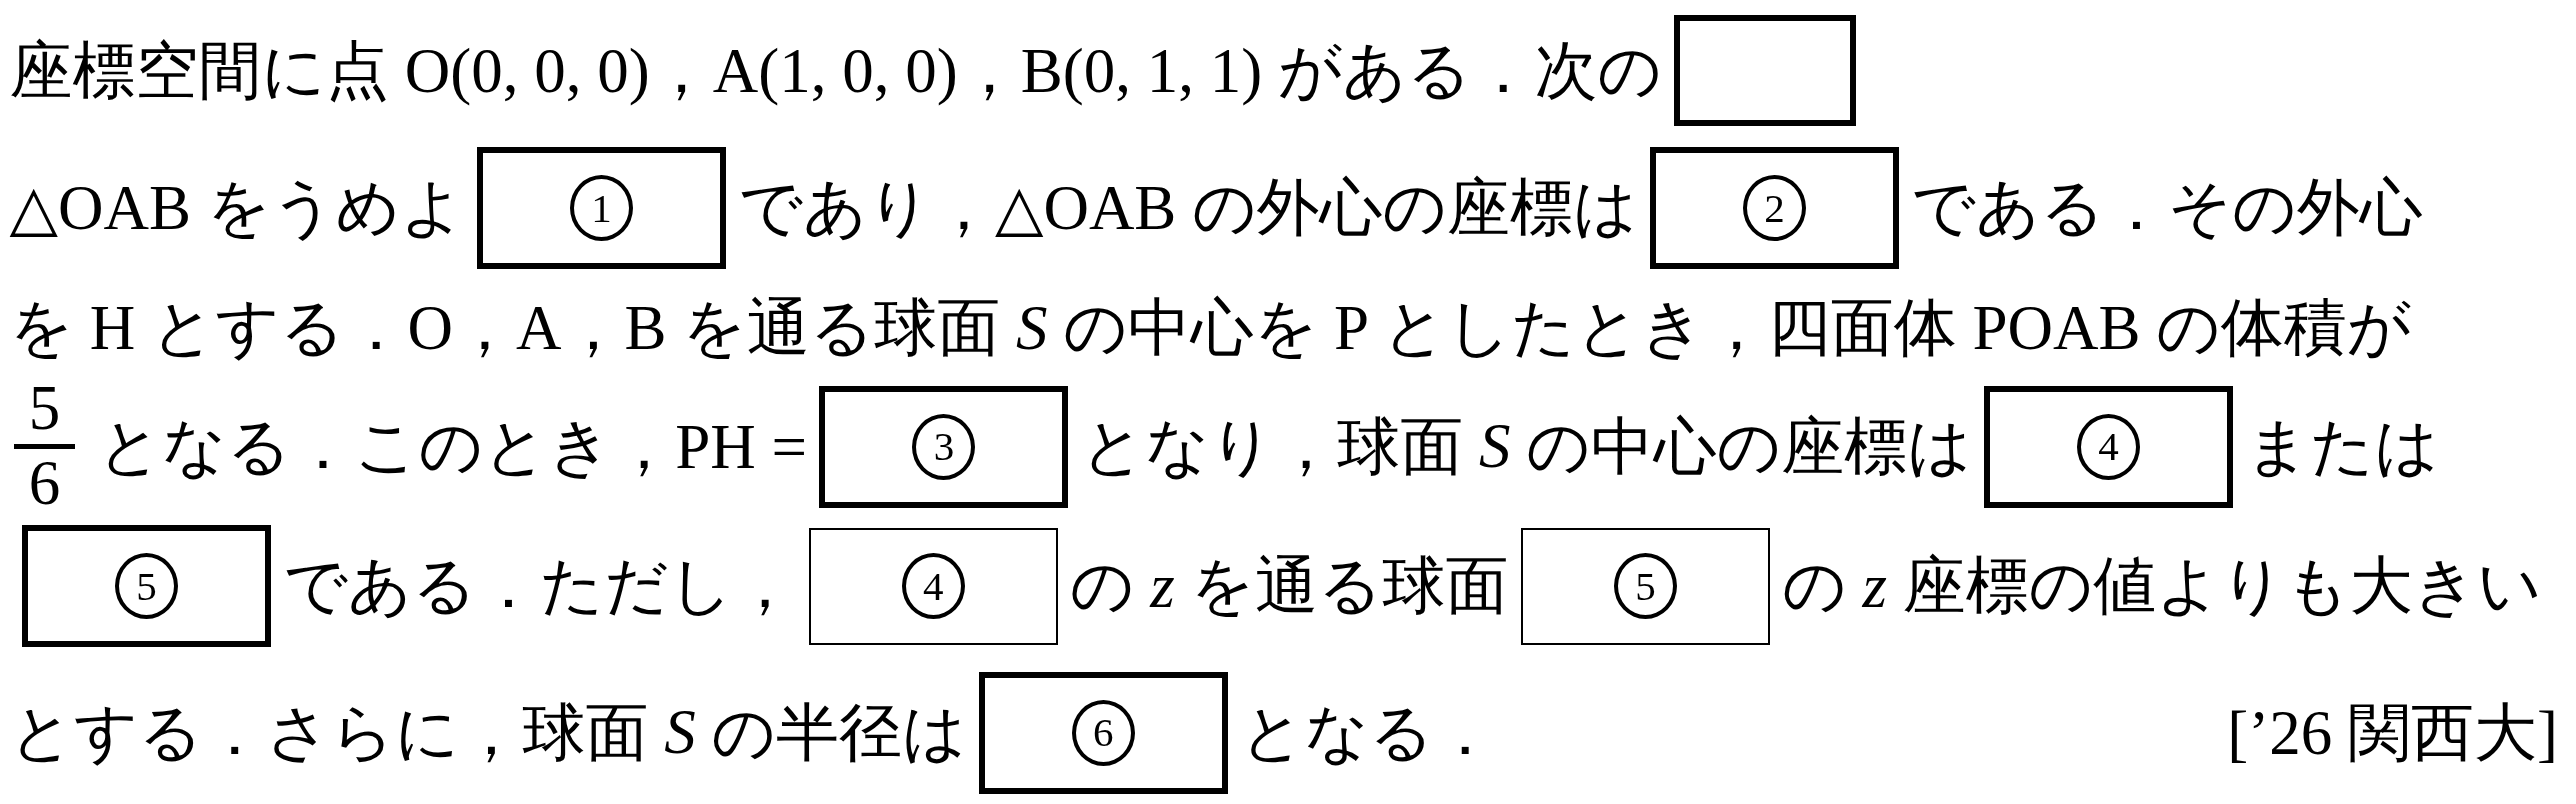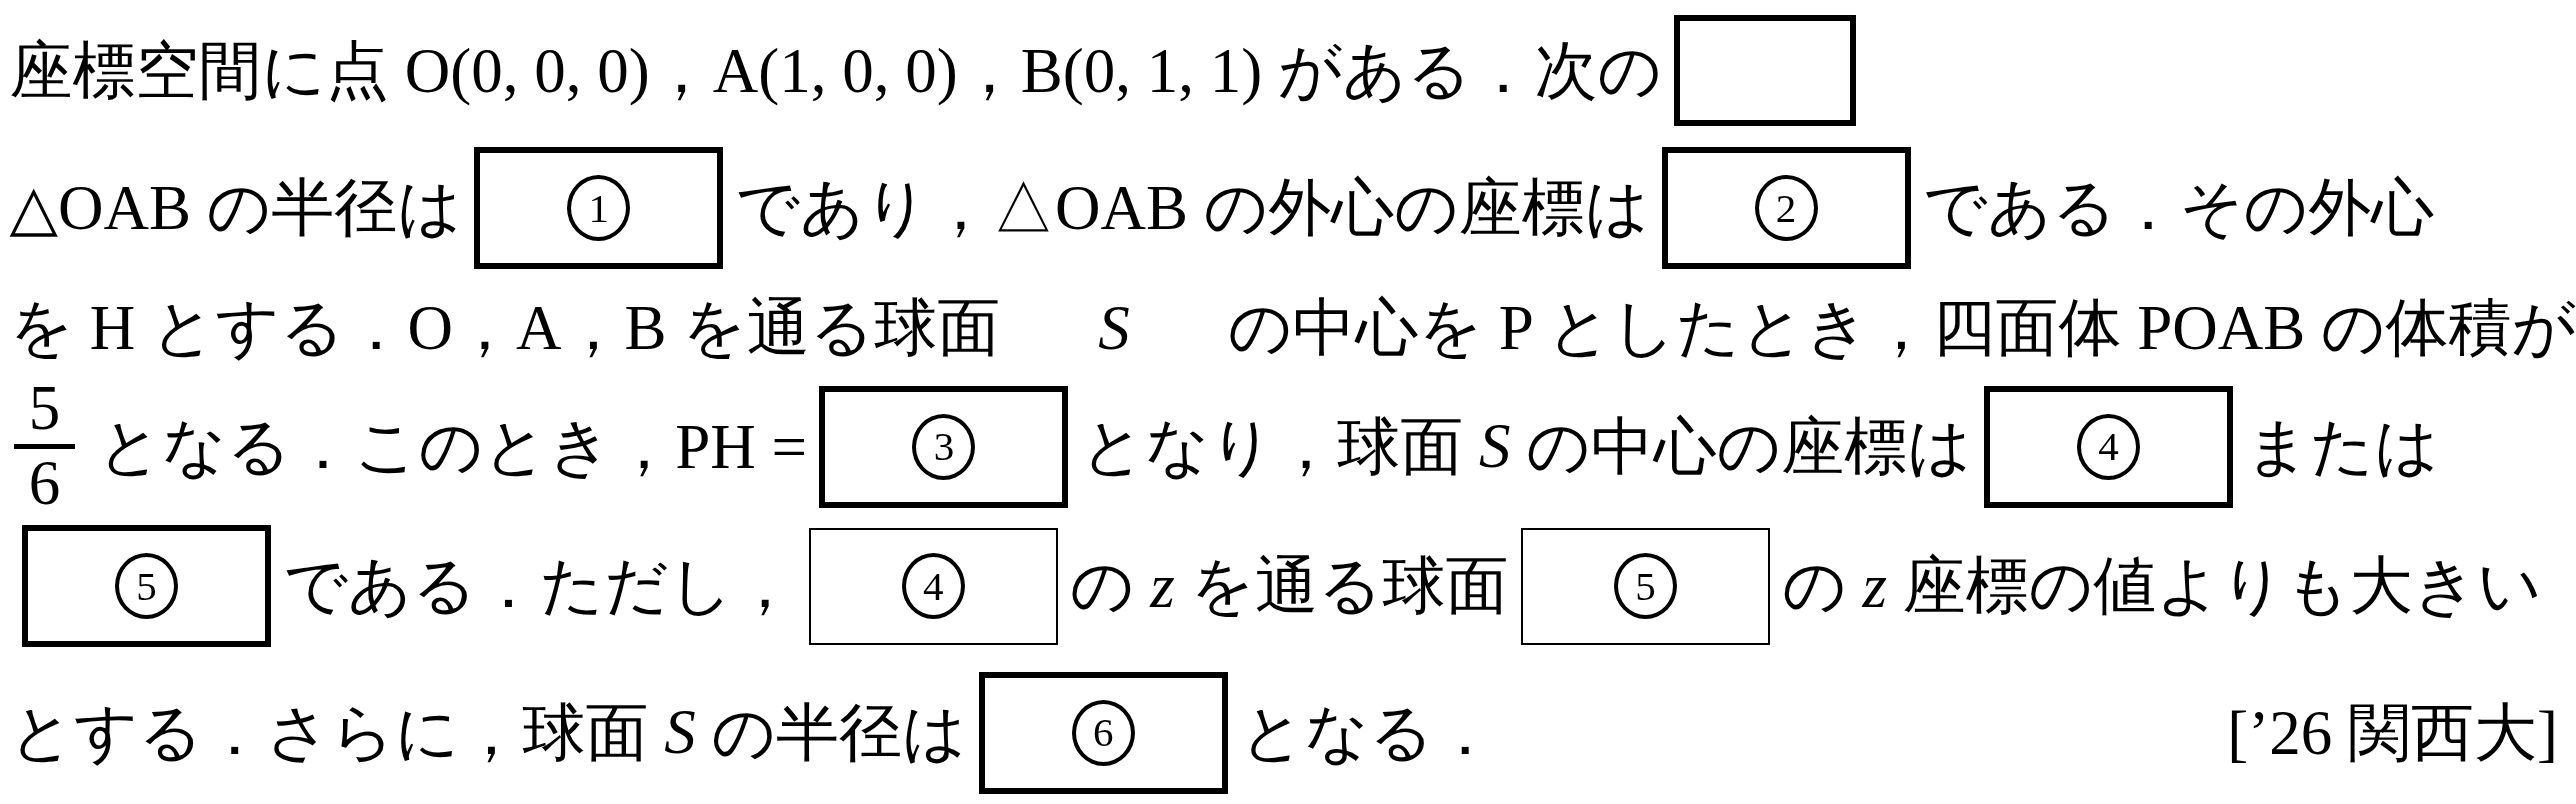--- a/index.html
+++ b/index.html
@@ -5,31 +5,31 @@
   html, body { margin: 0; padding: 0; }
   body {
     width: 2576px;
     height: 804px;
     background: #ffffff;
     color: #000000;
     font-family: "Liberation Serif", "DejaVu Serif", serif;
     font-size: 63px;
     overflow: hidden;
   }
-  .page { width: 2576px; height: 804px; display: flex; flex-direction: column; font-family: Liberation Serif, serif; }
+  .page { width: 2576px; height: 804px; display: flex; flex-direction: column; }
   .line {
     display: flex;
     align-items: center;
     padding-left: 9.6px;
     white-space: pre;
     flex: none;
   }
   .l1 { height: 141px; }
   .l2 { height: 134px; }
-  .l3 { height: 106px; justify-content: space-between; }
+  .l3 { height: 106px; }
   .l4 { height: 131px; }
   .l5 { height: 148px; }
   .l6 { height: 145px; padding-right: 18px; }
   .spacer { flex: 1 1 auto; }
   .var { font-style: italic; }
   
   .box {
     display: inline-flex;
     align-items: center;
     justify-content: center;
@@ -72,21 +72,21 @@
 <body>
 
 <div class="page">
 
   <div class="line l1">
     <span>座標空間に点 O(0, 0, 0)，A(1, 0, 0)，B(0, 1, 1) がある．次の</span>
     <span class="box empty"></span>
   </div>
 
   <div class="line l2">
-    <span>△OAB の半径は</span>
+    <span>△OAB をうめよ</span>
     <span class="box"><span class="circ">1</span></span>
     <span>であり，△OAB の外心の座標は</span>
     <span class="box"><span class="circ">2</span></span>
     <span>である．その外心</span>
   </div>
 
   <div class="line l3">
     <span>を H とする．O，A，B を通る球面 </span>
     <span class="var">S</span>
     <span> の中心を P としたとき，四面体 POAB の体積が</span>

